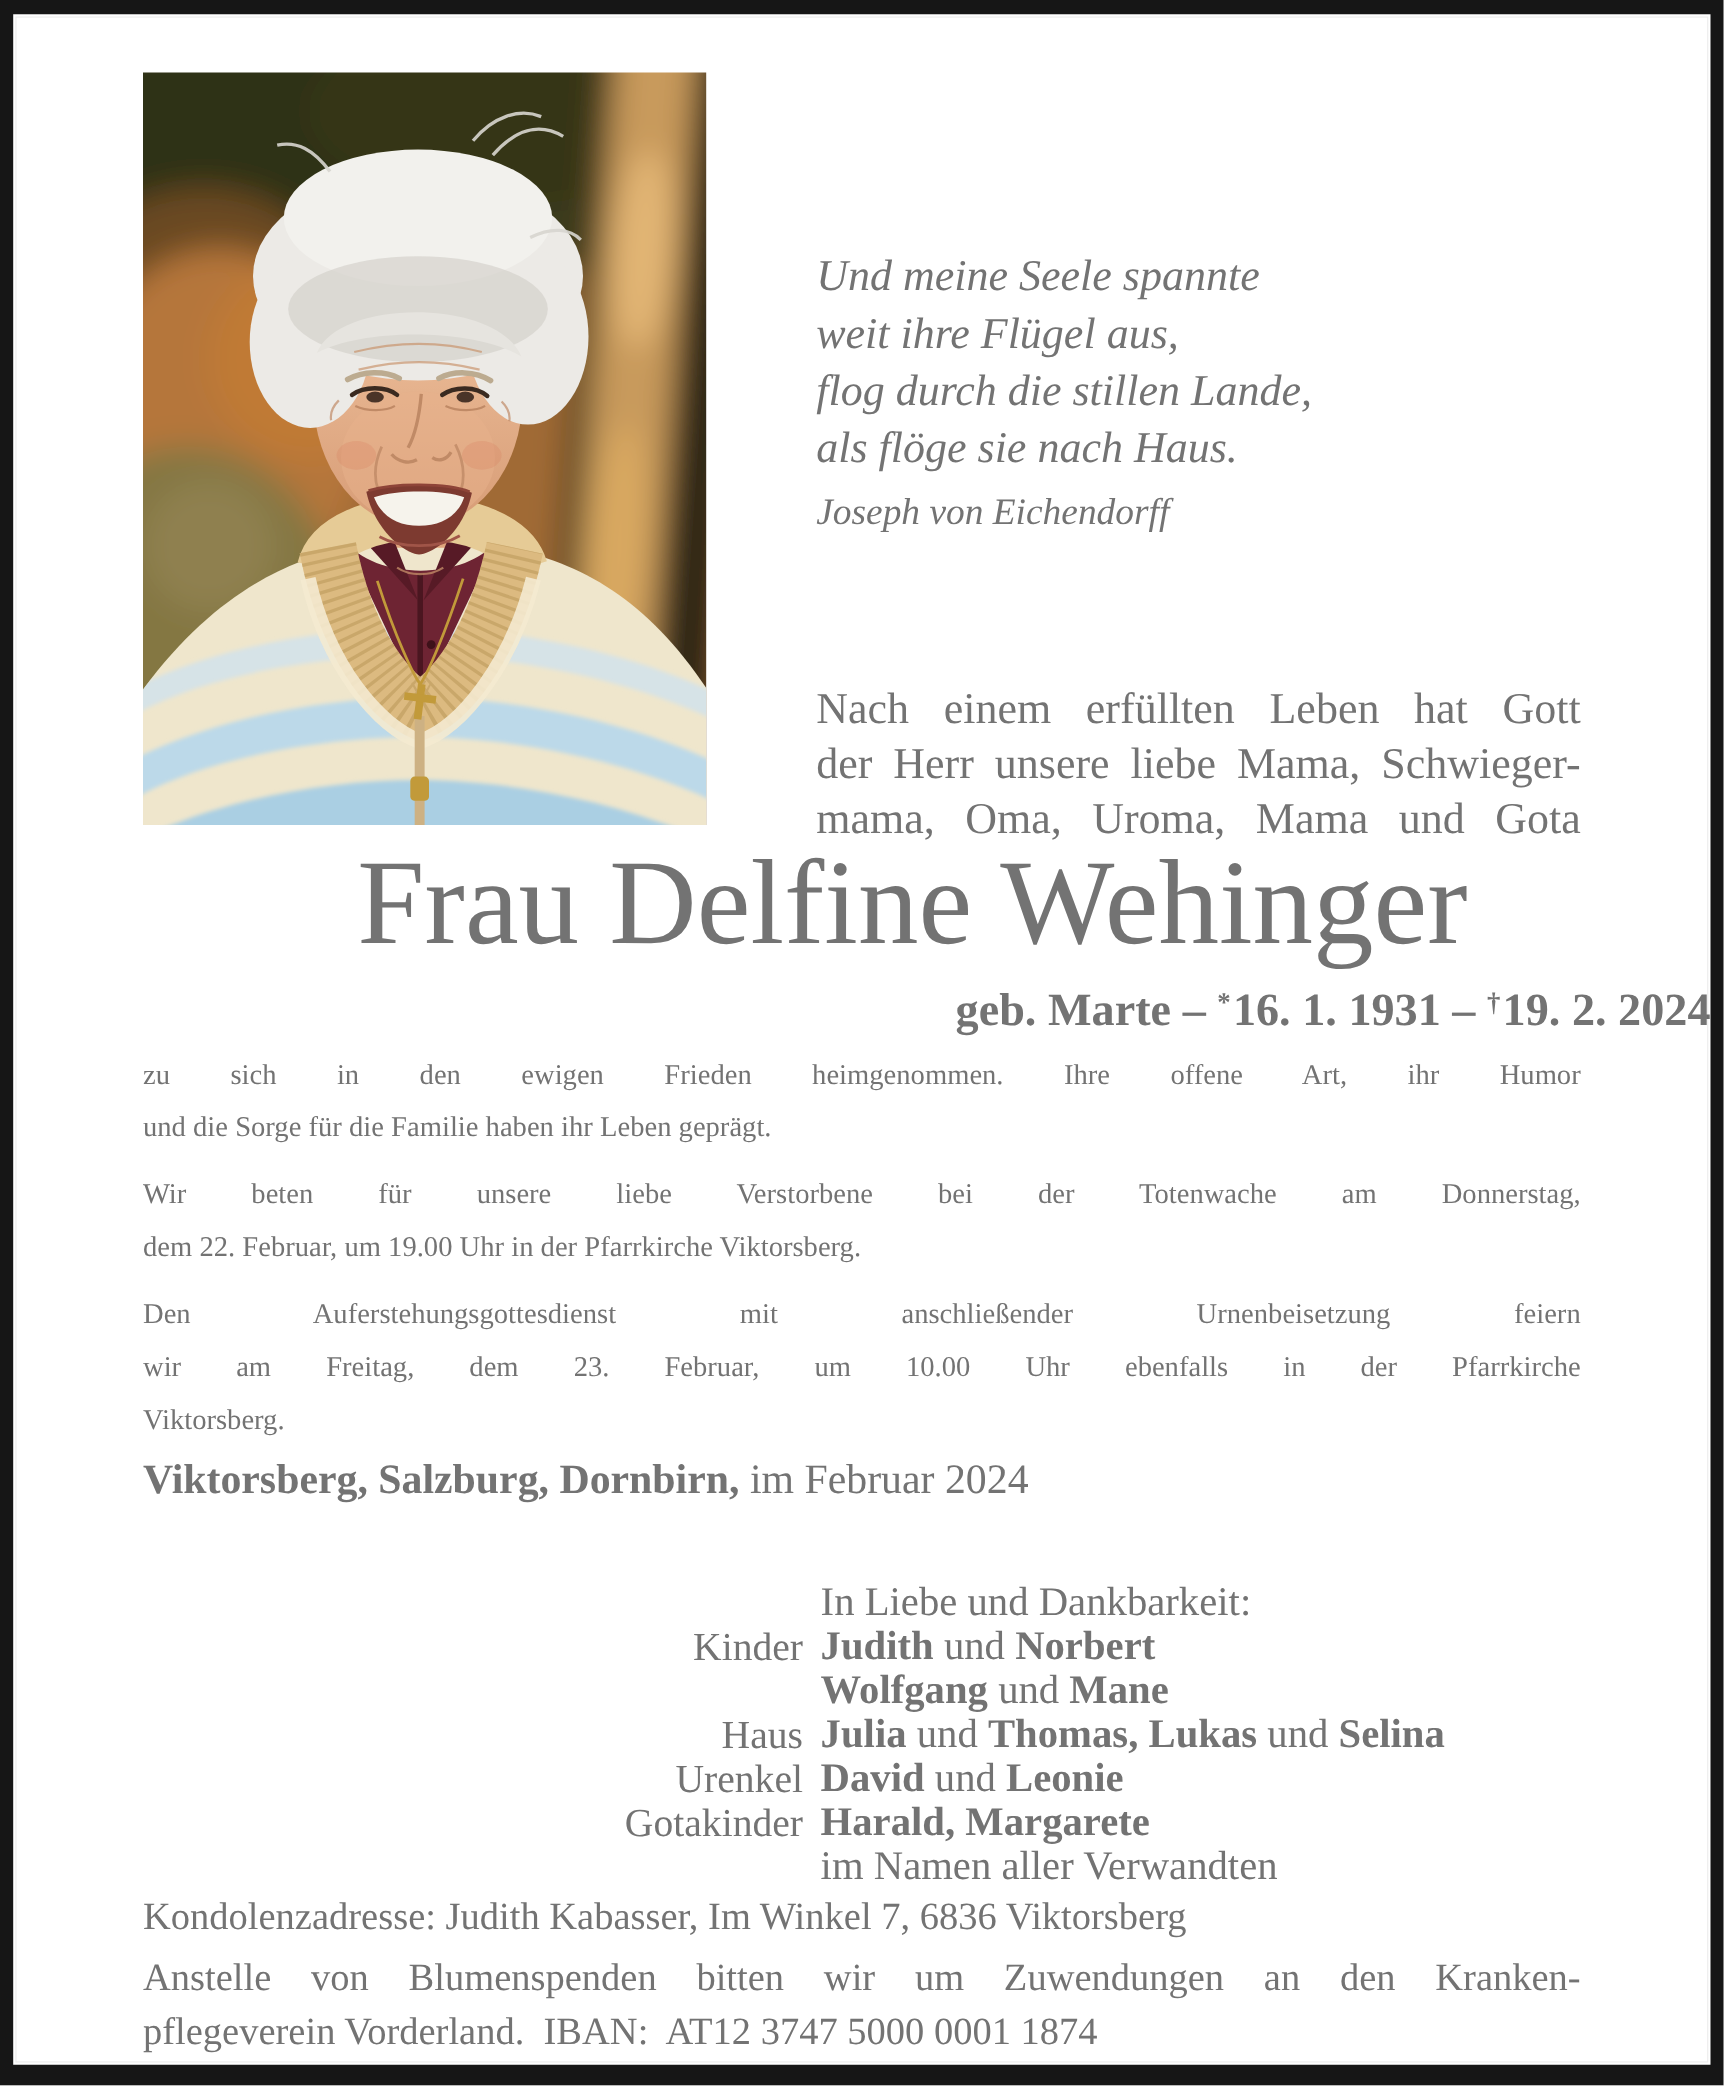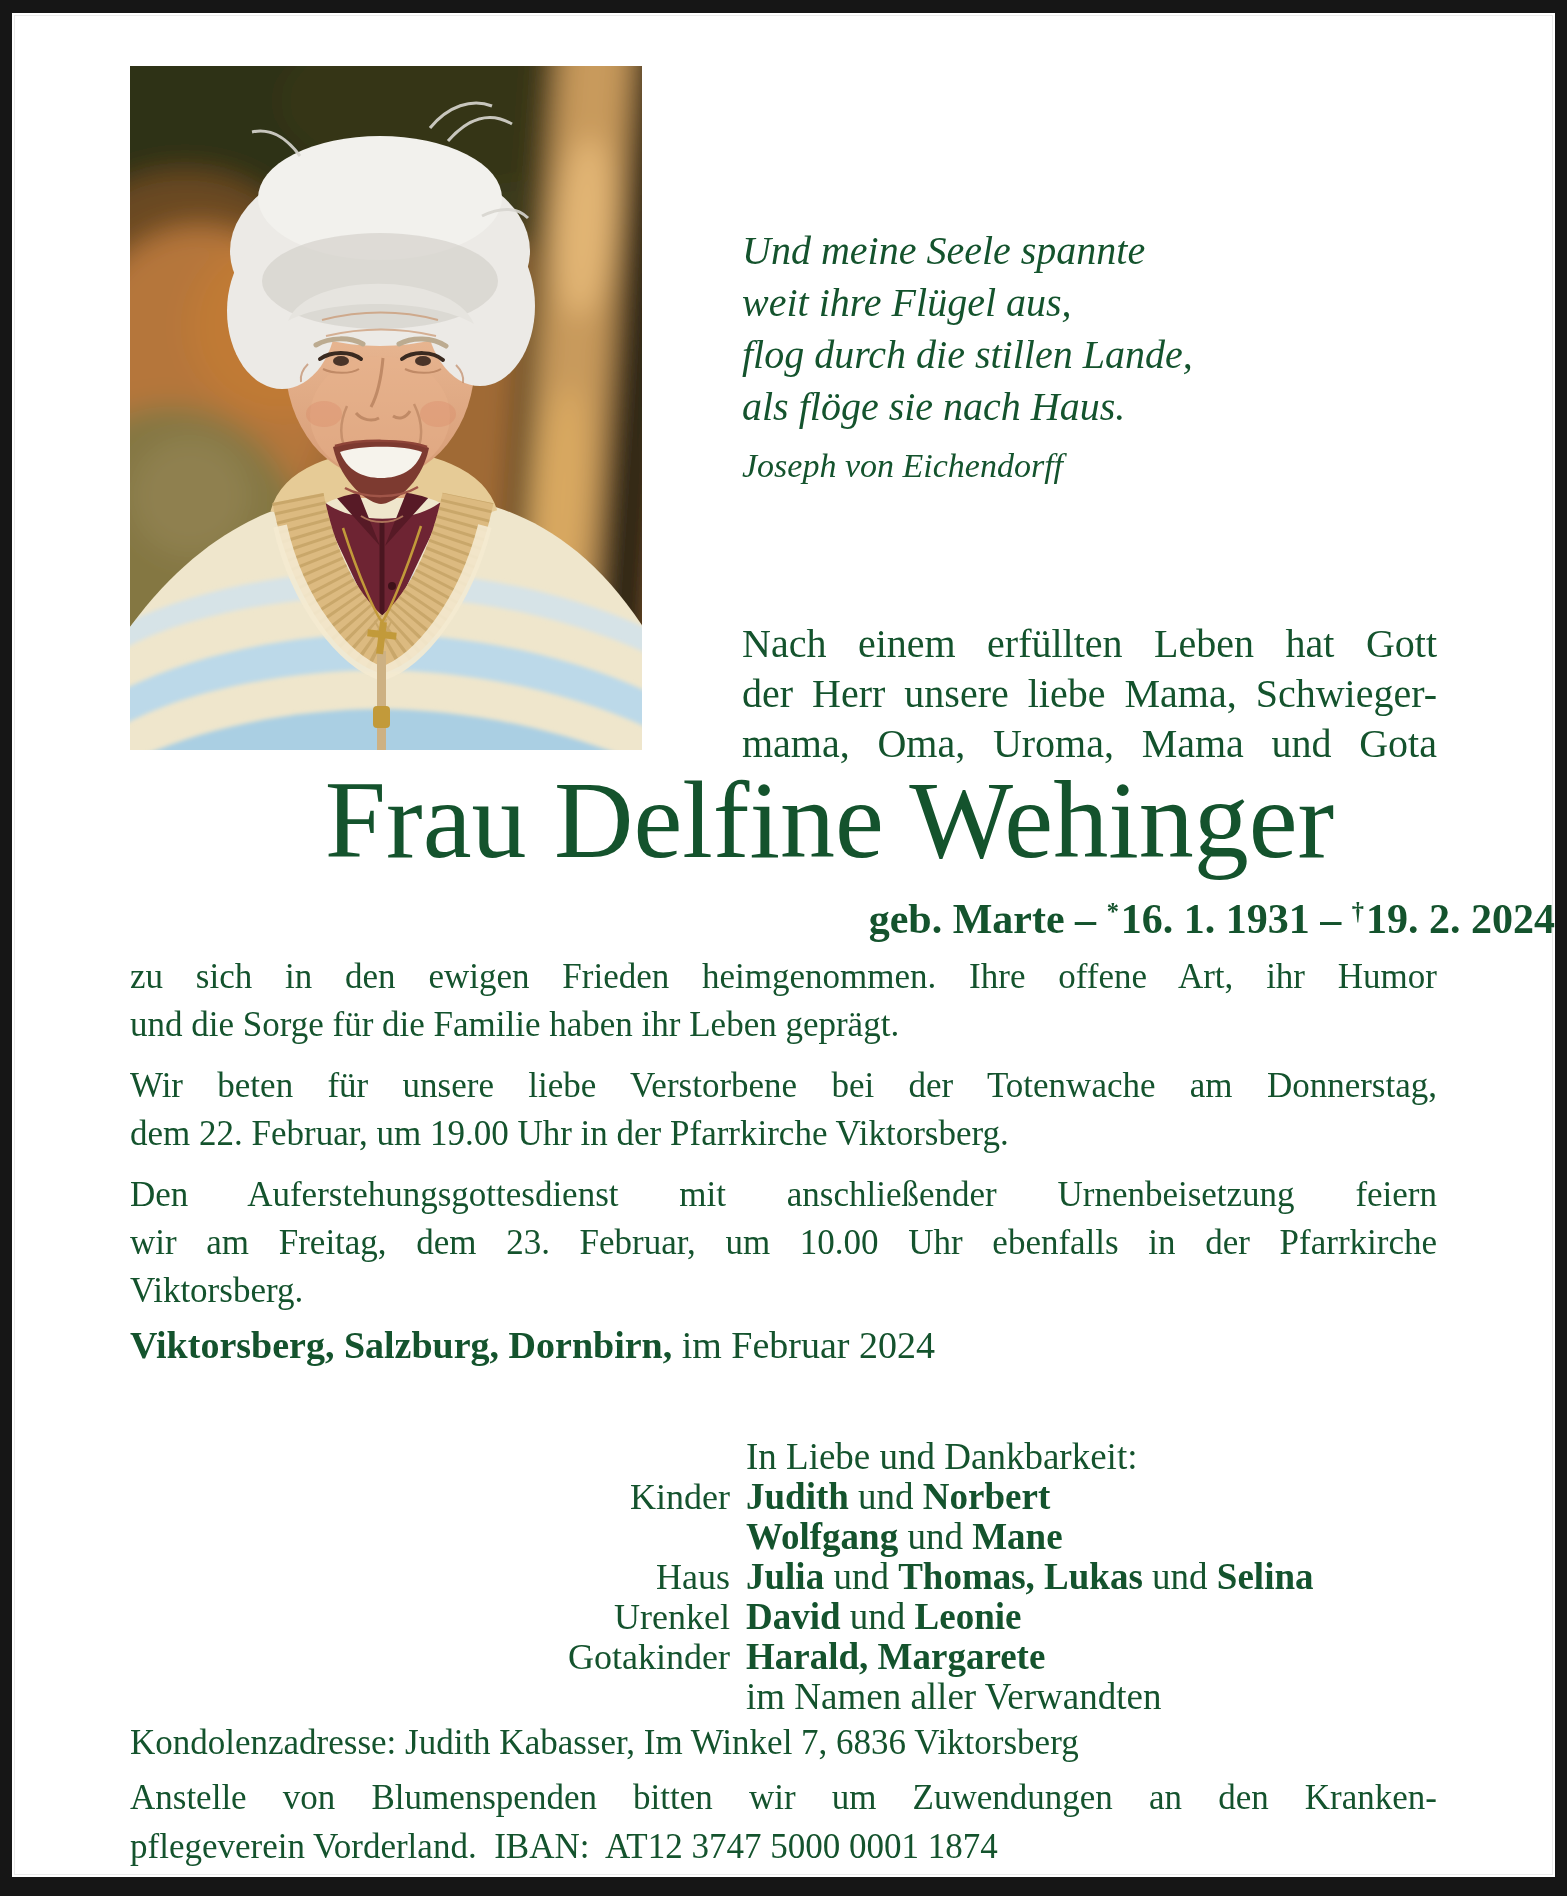--- a/index.html
+++ b/index.html
@@ -5,21 +5,21 @@
   html,body { margin:0; padding:0; background:#e8e8e8; }
   .page {
     position:relative;
     width:1567px; height:1896px;
     box-sizing:border-box;
     background:#ffffff;
     border-style:solid;
     border-color:#161616;
     border-width:13px 12px 19px 12px;
     font-family:"Liberation Serif","DejaVu Serif",serif;
-    color:#14532d;
+    color:#737373;
     overflow:hidden;
   }
   .page::after{ 
     content:""; position:absolute; inset:2px; border:1px solid rgba(0,0,0,.08); pointer-events:none;
   }
   .abs { position:absolute; }
 
   .photo-wrap { left:118px; top:53px; width:512px; height:684px; }
   .photo-wrap svg { width:100%; height:100%; display:block; }
 
@@ -32,21 +32,21 @@
 
   .title { left:0; top:750px; width:100%; text-align:center;
            font-size:110px; line-height:1.05; letter-spacing:0px; white-space:nowrap;padding-left:46px; }
 
   .subtitle { left:0; top:882px; width:100%; text-align:right;
               font-size:42px; font-weight:bold; }
   .subtitle .sup { font-size:58%; vertical-align:0.55em; margin-right:2px; }
 
   .bodyblock { left:118px; top:940px; width:1307px; }
   .para { margin:0 0 13px 0; }
-  .para .pline { font-size:35px; line-height:48px; }
+  .para .pline { font-size:26px; line-height:48px; }
   .jline { text-align:justify; text-align-last:justify; }
 
   .dateline { left:118px; top:1310px; width:1307px; font-size:38px; }
   .bold { font-weight:bold; }
 
   .family { left:118px; top:1424px; width:1307px;
             display:grid; grid-template-columns:600px 1fr; column-gap:16px; }
   .family .frow { display:contents; }
   .family .flabel { text-align:right; font-size:36px; line-height:40px; }
   .family .fval { font-size:37px; line-height:40px; }

